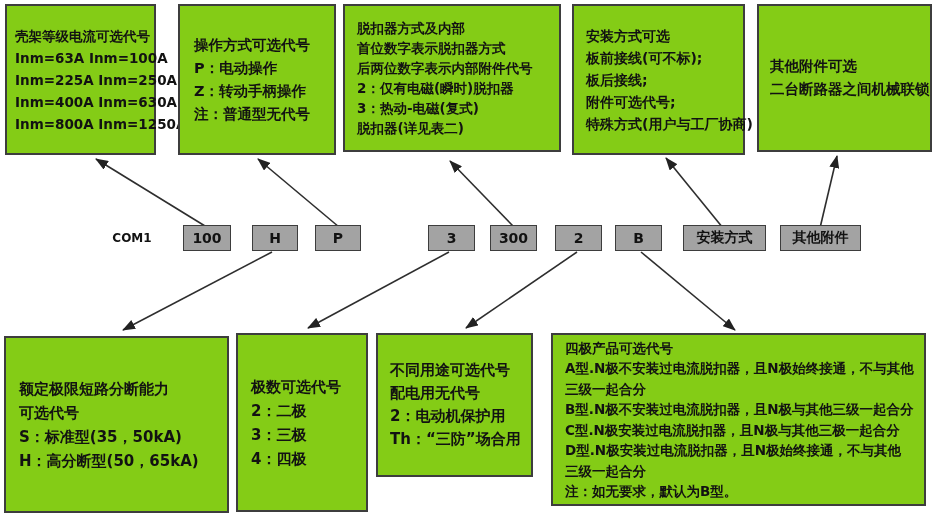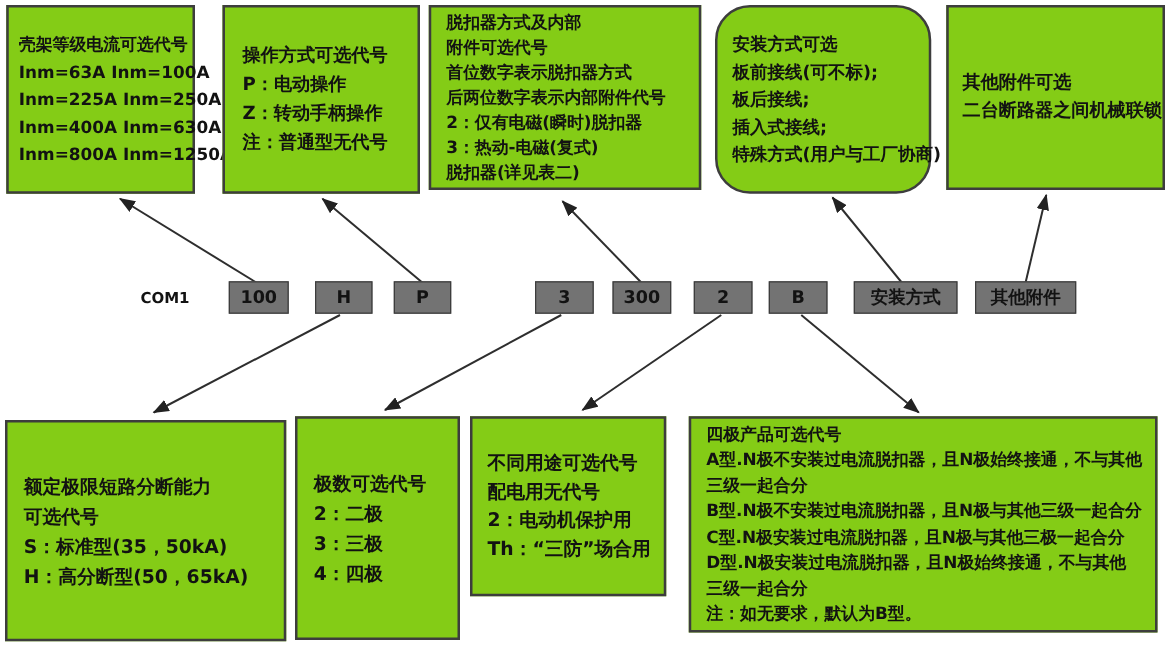--- a/index.html
+++ b/index.html
@@ -10,30 +10,30 @@
   }
   .box{
     position:absolute;border:2px solid #3d3d3d;background:#84cc16;
     box-sizing:border-box;display:flex;flex-direction:column;justify-content:center;
   }
   .box .line{font-weight:bold;white-space:nowrap;color:#121212;}
   
   .t1{left:5px;top:4px;width:151px;height:151px;font-size:13.5px;line-height:22px;padding-left:8px;}
   .t2{left:178px;top:4px;width:158px;height:151px;font-size:14.5px;line-height:23px;padding-left:14px;}
   .t3{left:343px;top:4px;width:218px;height:148px;font-size:13.5px;line-height:20px;padding-left:12px;}
-  .t4{left:572px;top:4px;width:173px;height:151px;font-size:14px;line-height:22px;padding-left:12px;border-radius:28px;}
+  .t4{left:572px;top:4px;width:173px;height:151px;font-size:14px;line-height:22px;padding-left:12px;}
   .t5{left:757px;top:4px;width:175px;height:148px;font-size:14.5px;line-height:23px;padding-left:11px;}
   
   .b1{left:4px;top:336px;width:225px;height:177px;font-size:15px;line-height:24px;padding-left:13px;}
   .b2{left:236px;top:333px;width:132px;height:179px;font-size:15px;line-height:24px;padding-left:13px;}
   .b3{left:376px;top:333px;width:157px;height:144px;font-size:15px;line-height:23px;padding-left:12px;}
   .b4{left:551px;top:333px;width:375px;height:173px;font-size:13.5px;line-height:20.5px;padding-left:12px;}
   
   .code-box{
-    position:absolute;top:225px;height:26px;border:1.5px solid #3d3d3d;background:#737373;
+    position:absolute;top:225px;height:26px;border:1.5px solid #3d3d3d;background:#a3a3a3;
     box-sizing:border-box;display:flex;align-items:center;justify-content:center;
     font-weight:bold;font-size:14px;white-space:nowrap;
   }
   .code-text{
     position:absolute;top:225px;height:26px;display:flex;align-items:center;justify-content:center;
     font-weight:bold;font-size:12px;margin-left:48px;
   }
   
   .connectors{position:absolute;left:0;top:0;pointer-events:none;}
   .connector{stroke:#2e2e2e;stroke-width:1.6;}
@@ -70,33 +70,32 @@
 
   <div class="box t2">
     <div class="line">操作方式可选代号</div>
     <div class="line">P：电动操作</div>
     <div class="line">Z：转动手柄操作</div>
     <div class="line">注：普通型无代号</div>
   </div>
 
   <div class="box t3">
     <div class="line">脱扣器方式及内部</div>
-    <div class="line">附件可选代号</div>
     <div class="line">首位数字表示脱扣器方式</div>
     <div class="line">后两位数字表示内部附件代号</div>
     <div class="line">2：仅有电磁(瞬时)脱扣器</div>
     <div class="line">3：热动-电磁(复式)</div>
     <div class="line">脱扣器(详见表二)</div>
   </div>
 
   <div class="box t4">
     <div class="line">安装方式可选</div>
     <div class="line">板前接线(可不标);</div>
     <div class="line">板后接线;</div>
-    <div class="line">插入式接线;</div>
+    <div class="line">附件可选代号;</div>
     <div class="line">特殊方式(用户与工厂协商)</div>
   </div>
 
   <div class="box t5">
     <div class="line">其他附件可选</div>
     <div class="line">二台断路器之间机械联锁</div>
   </div>
 
   <div class="code-text" style="left:56px;width:56px;">COM1</div>
   <div class="code-text" style="left:128px;width:24px;">–</div>

